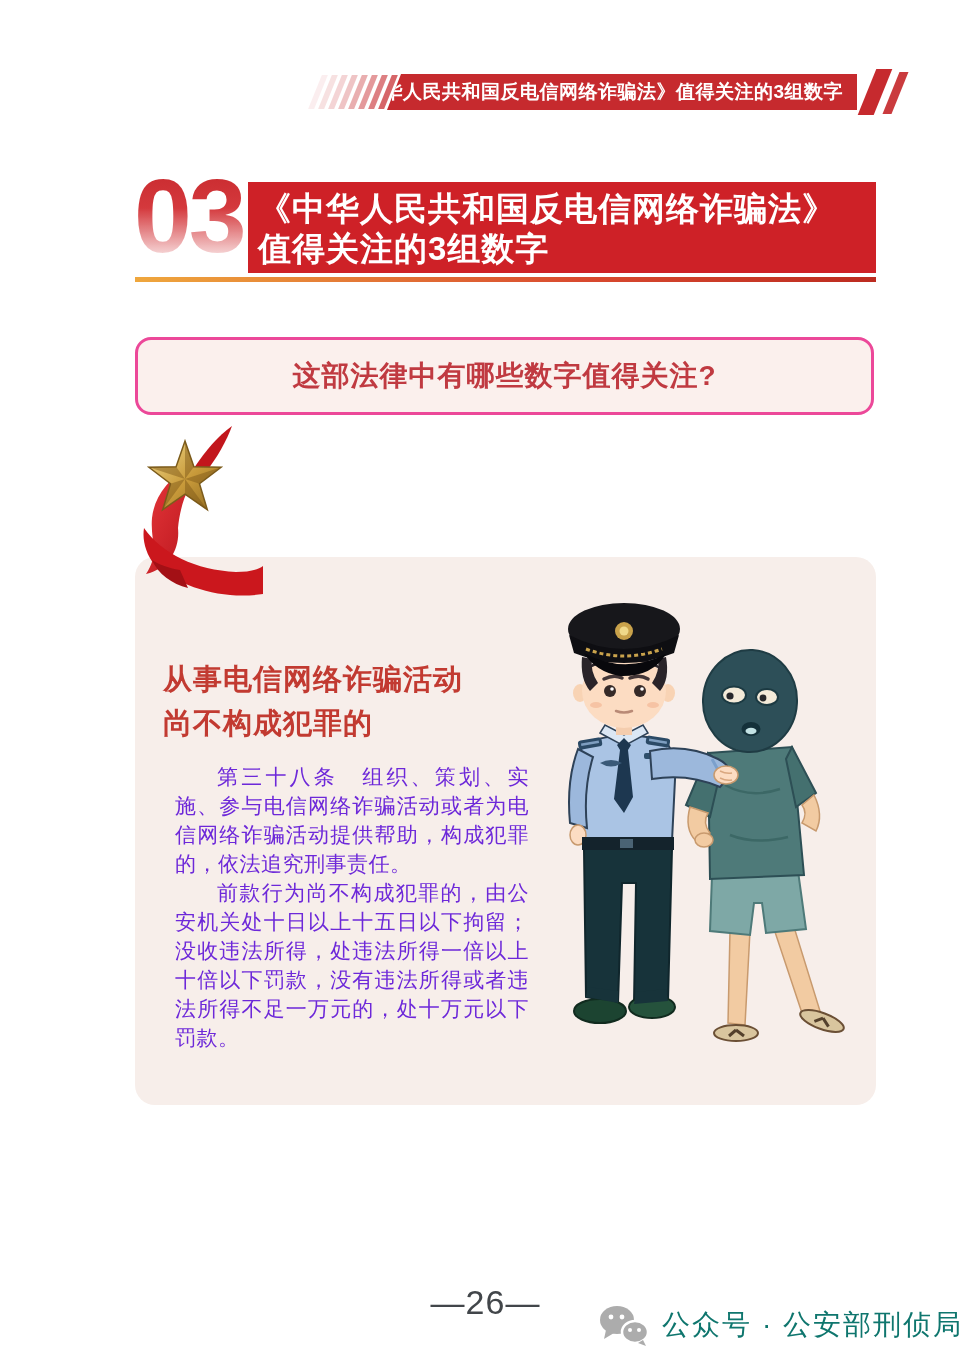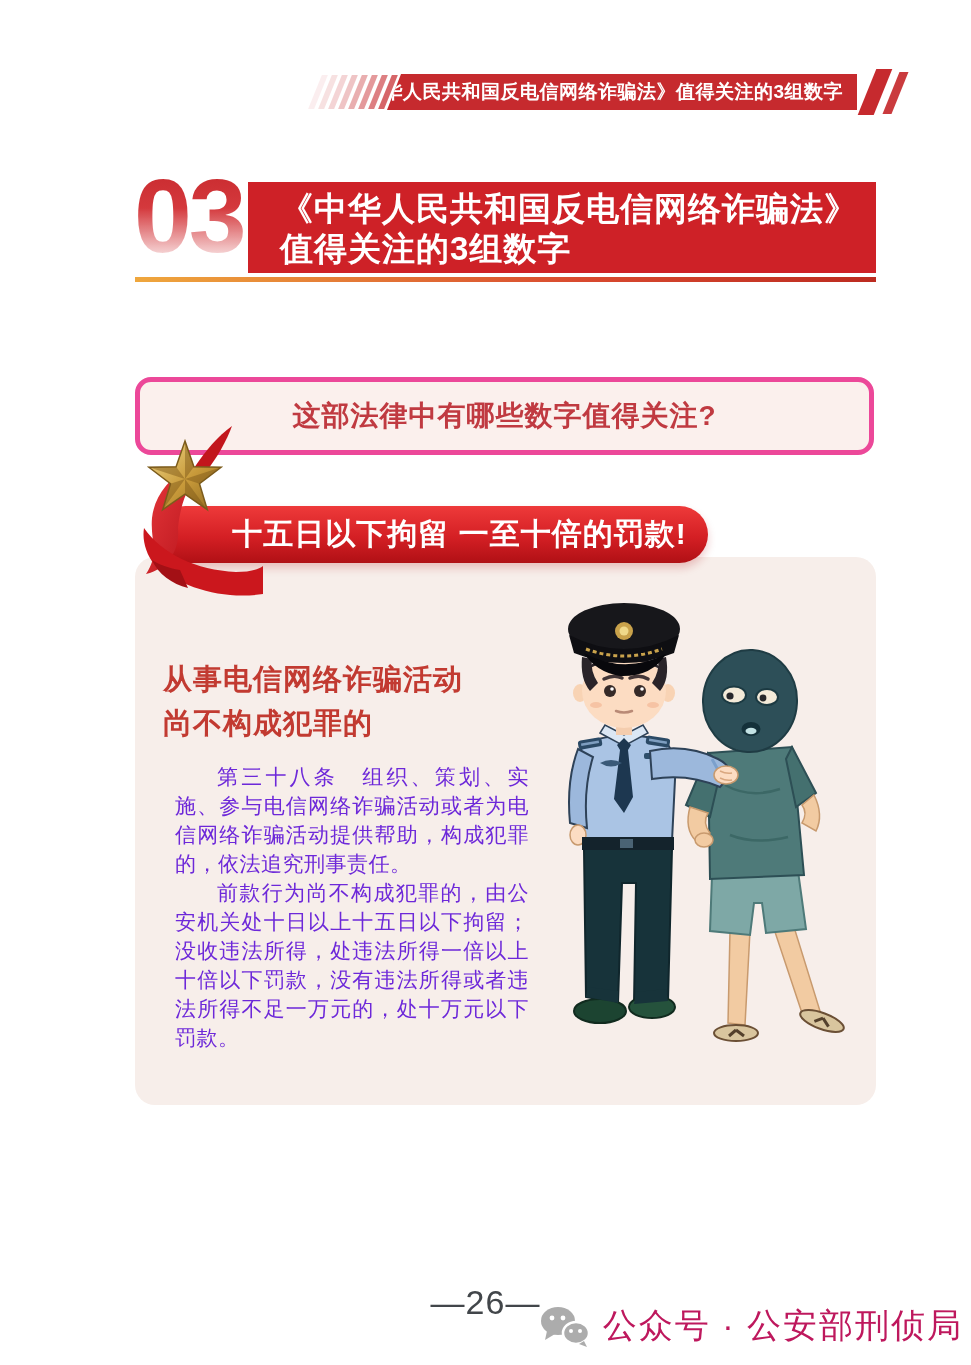--- a/index.html
+++ b/index.html
@@ -30,33 +30,33 @@
 
   
   .big-num {
     position:absolute; left:134px; top:166px; font-size:104px; font-weight:800;
     letter-spacing:-3px; line-height:100px;
     background:linear-gradient(180deg,#c8292d 0%,#d4393d 42%,rgba(221,118,120,.12) 96%);
     -webkit-background-clip:text; background-clip:text; color:transparent;
   }
   .title-banner {
     position:absolute; left:248px; top:182px; width:628px; height:91px;
-    background:#ce2127; color:#fff; padding:7px 0 0 32px;
+    background:#ce2127; color:#fff; padding:7px 0 0 10px;
   }
   .title-banner div { font-size:33px; font-weight:bold; line-height:40px; letter-spacing:1px; white-space:nowrap; }
   .gradient-rule {
     position:absolute; left:135px; top:277px; width:741px; height:5px;
     background:linear-gradient(90deg,#efa73d 0%,#d94a2f 60%,#bc2b20 100%);
   }
 
   
   .question-box {
     position:absolute; left:135px; top:337px; width:739px; height:78px;
-    border:5px solid #ec4899; border-radius:16px; background:#fbf0ed;
-    display:flex; align-items:center; justify-content:center;margin-top:40px;
+    border:3px solid #ec4899; border-radius:16px; background:#fbf0ed;
+    display:flex; align-items:center; justify-content:center;
   }
   .question-box span { color:#c03a41; font-size:28px; font-weight:800; letter-spacing:1px; }
 
   
   .star-ribbon { position:absolute; left:128px; top:424px; width:135px; height:172px; z-index:3; }
   .pill {
     position:absolute; left:157px; top:506px; width:551px; height:57px; z-index:2;
     border-radius:29px;
     background:linear-gradient(180deg,#ee3a3a 0%,#d41f24 55%,#b01015 100%);
     box-shadow:0 5px 8px rgba(176,16,21,.22);
@@ -81,21 +81,21 @@
   .illustration { position:absolute; left:405px; top:26px; width:322px; height:500px; }
 
   
   .page-num {
     position:absolute; left:0; right:0; top:1283px; text-align:center;
     color:#42464a; font-size:34px; letter-spacing:1px;
   }
   .watermark {
     position:absolute; right:8px; top:1303px; display:flex; align-items:center; gap:12px;
   }
-  .watermark span { color:#be185d; font-size:34px; letter-spacing:2px; white-space:nowrap; }
+  .watermark span { color:#0f766e; font-size:28px; letter-spacing:2px; white-space:nowrap; }
 </style>
 </head>
 <body>
 
 <div class="page">
 
   <header class="topbar">
     <div class="stripes">
       <i class="stripe"></i>
         <i class="stripe"></i>
@@ -139,23 +139,20 @@
       </linearGradient>
     </defs>
     <path d="M66,44 C78,26 90,12 104,2 C98,18 90,32 78,48 C74,52 68,50 66,44 Z" fill="#c2161c"></path>
     <path d="M62,42 C40,54 26,74 24,94 C22,116 32,130 18,150 C42,144 52,124 50,104 C52,82 60,58 74,48 Z" fill="url(#gRib)"></path>
     <path d="M16,104 C34,130 68,146 108,148 C120,148 130,146 135,142 L135,170 C96,176 52,164 26,140 C18,130 14,116 16,104 Z" fill="#cb171d"></path>
     <path d="M24,136 C30,150 44,160 60,164 L52,146 C40,144 30,140 24,136 Z" fill="#a31015"></path>
     <polygon points="57,17 65.9,42.7 93.1,43.3 71.5,59.7 79.3,85.7 57,70.2 34.7,85.7 42.5,59.7 20.9,43.3 48.1,42.7" fill="url(#gStar)" stroke="#7c5c1c" stroke-width="1.5"></polygon>
     <path d="M57,55 L57,17 L65.9,42.7 Z M57,55 L93.1,43.3 L71.5,59.7 Z M57,55 L79.3,85.7 L57,70.2 Z M57,55 L34.7,85.7 L42.5,59.7 Z M57,55 L20.9,43.3 L48.1,42.7 Z" fill="rgba(122,85,22,.45)"></path>
   </svg>
 
-  <div class="pill">
-    <span>十五日以下拘留 一至十倍的罚款!</span>
-  </div>
 
   <section class="card">
     <h3 class="card-heading">
       <span>从事电信网络诈骗活动</span><br>
       <span>尚不构成犯罪的</span>
     </h3>
     <div class="card-text">
       <p>第三十八条　组织、策划、实施、参与电信网络诈骗活动或者为电信网络诈骗活动提供帮助，构成犯罪的，依法追究刑事责任。</p>
       <p>前款行为尚不构成犯罪的，由公安机关处十日以上十五日以下拘留；没收违法所得，处违法所得一倍以上十倍以下罚款，没有违法所得或者违法所得不足一万元的，处十万元以下罚款。</p>
     </div>

